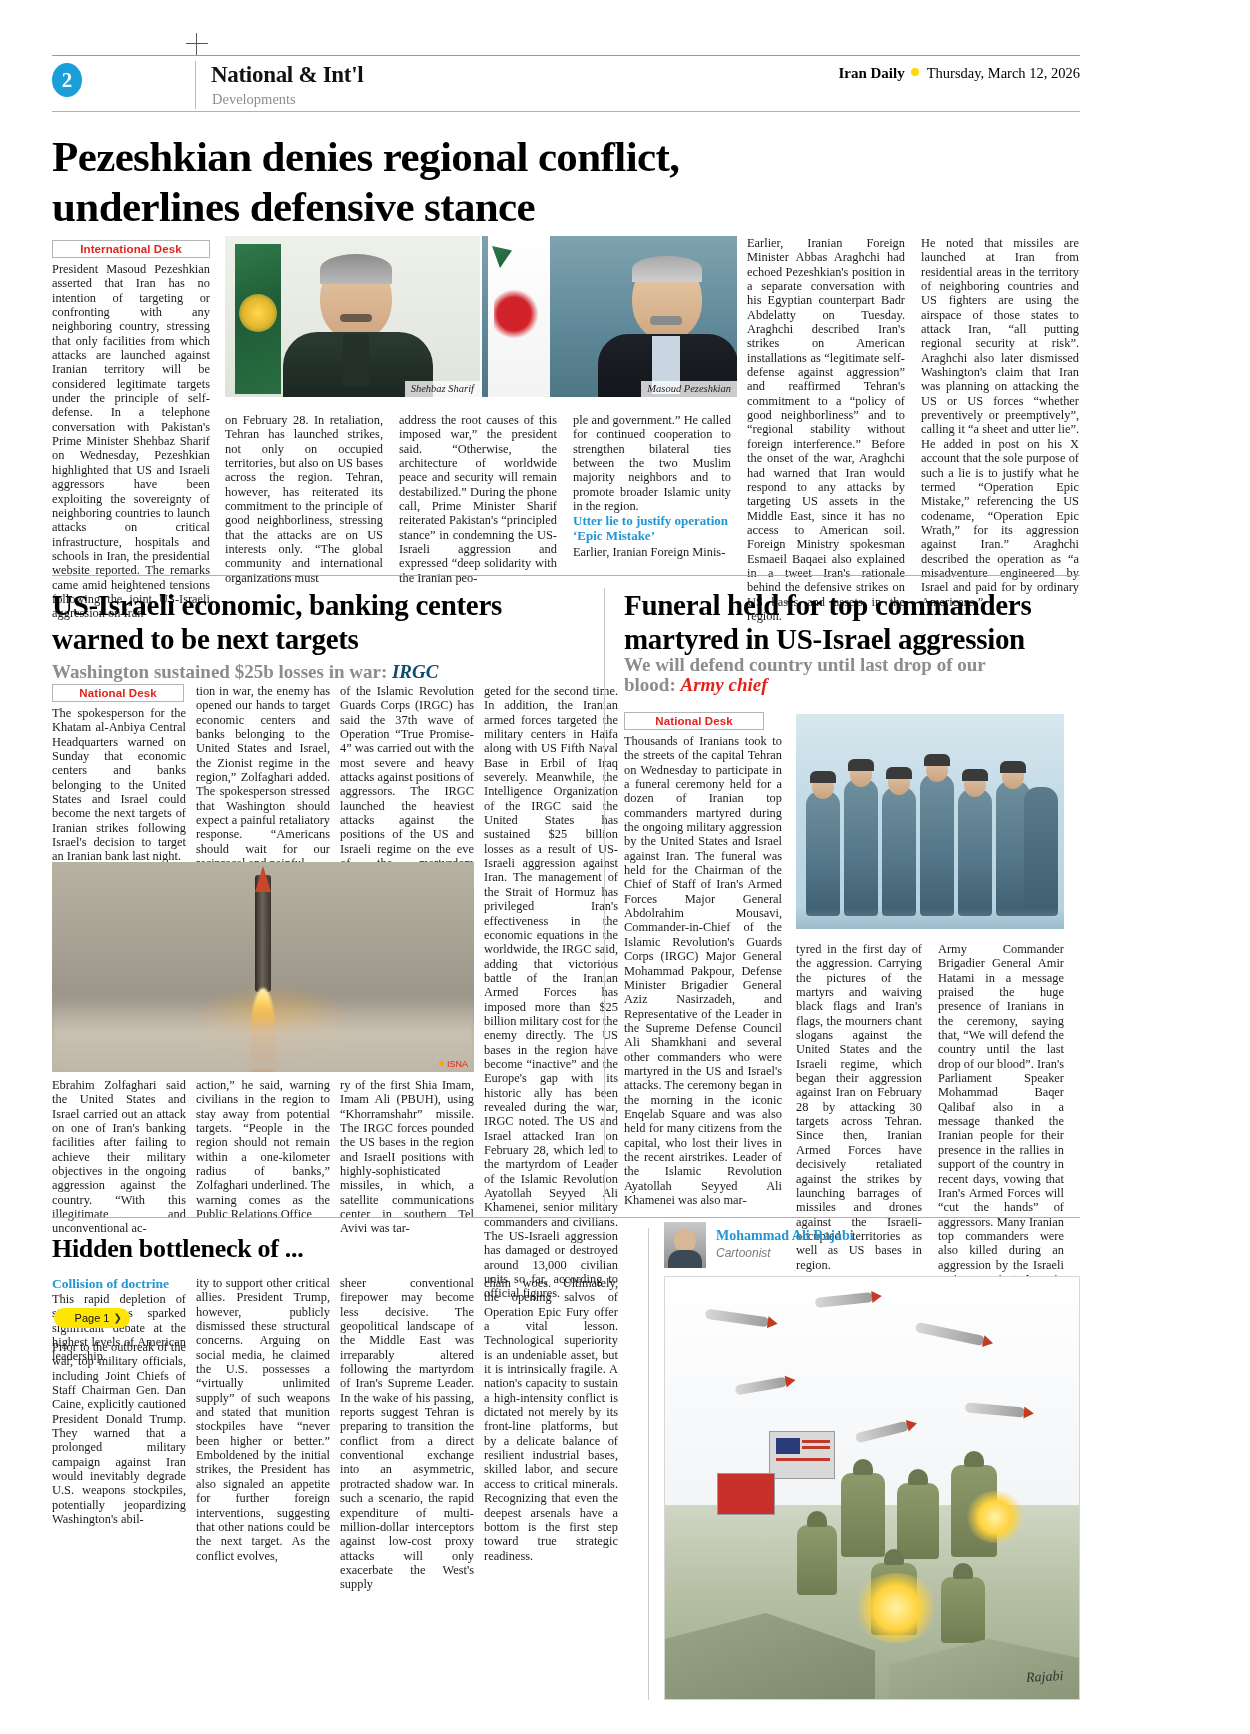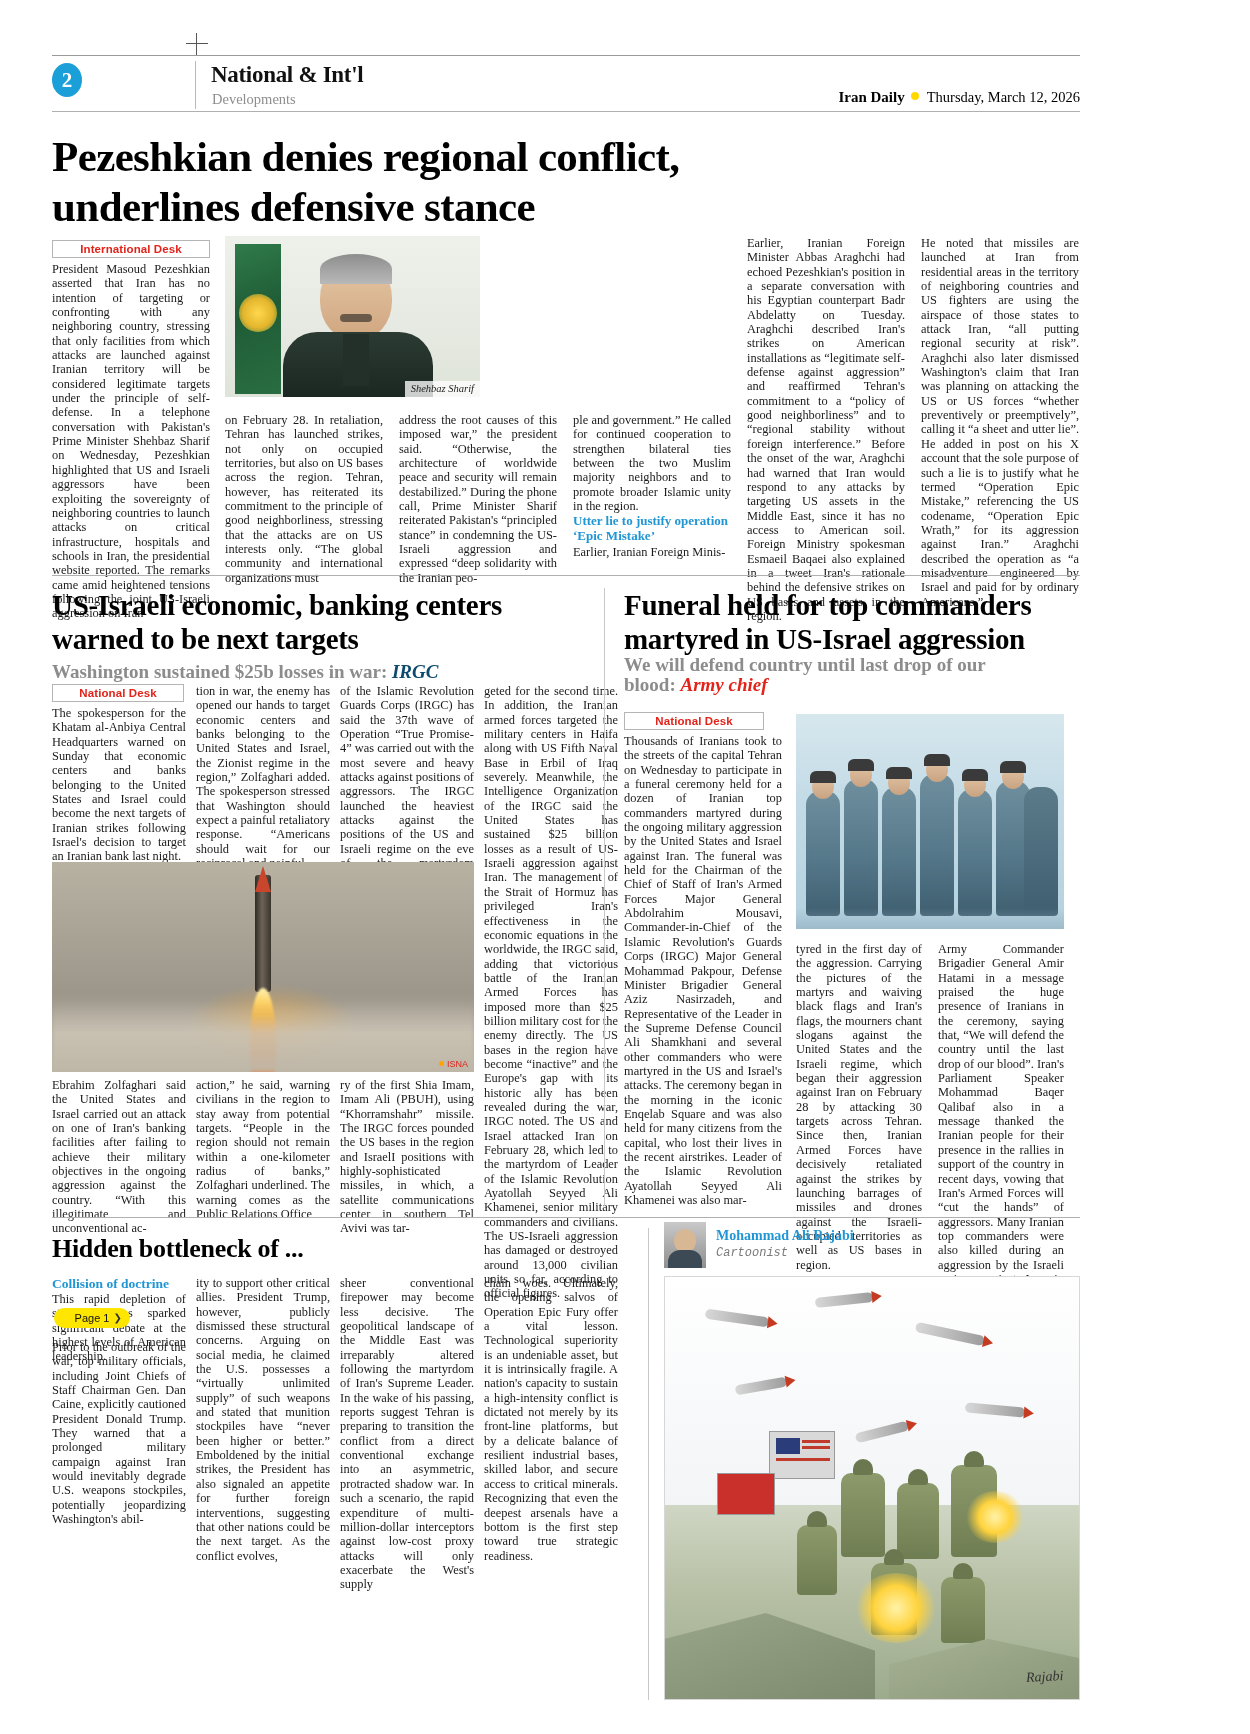--- a/index.html
+++ b/index.html
@@ -34,21 +34,21 @@
     position:absolute; left:159px; top:7px;
     font-family:"Liberation Serif", serif; font-weight:bold;
     font-size:23px; letter-spacing:-0.3px; color:#111;
   }
   .section-sub {
     position:absolute; left:160px; top:36px;
     font-family:"Liberation Serif", serif; font-size:14.5px; color:#8e8e8e;
   }
   .masthead-right {
     position:absolute; right:0px; top:10px; text-align:right;
-    font-size:14.5px; white-space:nowrap;margin-top:24px;
+    font-size:14.5px; white-space:nowrap;
   }
   .masthead-right .brand { font-weight:bold; font-size:15px; }
   .dot-yellow {
     display:inline-block; width:8px; height:8px; border-radius:50%;
     background:#ffd900; margin:0 4px 0 3px; vertical-align:2px;
   }
 
   
   .hrule { position:absolute; background:#b0b0b0; height:1px; }
   .vrule { position:absolute; background:#c9c9c9; width:1px; }
@@ -242,21 +242,21 @@
   }
   .cartoonist-avatar:after {
     content:""; position:absolute; left:50%; bottom:0; margin-left:-17px;
     width:34px; height:18px; border-radius:12px 12px 0 0; background:#3b4a55;
   }
   .cartoonist-name {
     position:absolute; font-family:"Liberation Serif",serif; font-weight:bold;
     font-size:14px; color:#2196d4;
   }
   .cartoonist-role {
-    position:absolute; font-family:Liberation Mono, monospace; font-style:italic;
+    position:absolute; font-family:Liberation Sans, sans-serif; font-style:italic;
     font-size:12px; color:#7a7a7a;
   }
 </style>
 </head>
 <body>
 
 <div class="page">
 
   <div class="crop-mark"></div>
 
@@ -283,20 +283,31 @@
     <div style="position:absolute;left:10px;top:8px;width:46px;height:150px;background:linear-gradient(160deg,#2f7a4a,#1f5c36 45%,#2a6d42);"></div>
     <div style="position:absolute;left:14px;top:58px;width:38px;height:38px;border-radius:50%;background:radial-gradient(circle,#ffd84d 0%,#e3b52c 55%,#2f7a4a 100%);"></div>
     <div style="position:absolute;left:95px;top:20px;width:72px;height:84px;border-radius:50% 50% 46% 46%;background:linear-gradient(180deg,#e7c9a7,#cfa57f);"></div>
     <div style="position:absolute;left:95px;top:18px;width:72px;height:30px;border-radius:50% 50% 0 0;background:linear-gradient(180deg,#8d8d8d,#b9b9b9);"></div>
     <div style="position:absolute;left:115px;top:78px;width:32px;height:8px;border-radius:4px;background:#6b5a4a;"></div>
     <div style="position:absolute;left:58px;top:96px;width:150px;height:68px;background:linear-gradient(180deg,#2b3b33,#1b2621);border-radius:34px 34px 0 0;"></div>
     <div style="position:absolute;left:118px;top:98px;width:26px;height:52px;background:#223029;"></div>
     <div class="cap-bar" style="right:0;">Shehbaz Sharif</div>
   </div>
 
+  <div class="photo portraitB" style="left:482px; top:236px; width:255px; height:161px;">
+    <div style="position:absolute;left:6px;top:0px;width:62px;height:161px;background:linear-gradient(180deg,#ffffff,#f3f3f3);"></div>
+    <div style="position:absolute;left:12px;top:52px;width:50px;height:52px;background:radial-gradient(circle at 40% 50%,#d2232a 0%,#d2232a 42%,rgba(210,35,42,0) 62%);"></div>
+    <div style="position:absolute;left:10px;top:10px;width:20px;height:22px;background:linear-gradient(135deg,#2f7a4a,#1f5c36);clip-path:polygon(0 0,100% 20%,40% 100%);"></div>
+    <div style="position:absolute;left:150px;top:22px;width:70px;height:82px;border-radius:50% 50% 46% 46%;background:linear-gradient(180deg,#e8cbab,#cfa780);"></div>
+    <div style="position:absolute;left:150px;top:20px;width:70px;height:26px;border-radius:50% 50% 0 0;background:linear-gradient(180deg,#a9a9a9,#cfcfcf);"></div>
+    <div style="position:absolute;left:168px;top:80px;width:32px;height:9px;border-radius:4px;background:#8a8a8a;"></div>
+    <div style="position:absolute;left:116px;top:98px;width:140px;height:68px;background:linear-gradient(180deg,#1d2128,#121519);border-radius:30px 30px 0 0;"></div>
+    <div style="position:absolute;left:170px;top:100px;width:28px;height:58px;background:#c9d6e2;"></div>
+    <div class="cap-bar" style="right:0;">Masoud Pezeshkian</div>
+  </div>
 
   <div class="col" style="left:52px; top:262px; width:158px; height:300px;">President Masoud Pezeshkian asserted that Iran has no intention of targeting or confronting with any neighboring country, stressing that only facilities from which attacks are launched against Iranian territory will be considered legitimate targets under the principle of self-defense. In a telephone conversation with Pakistan's Prime Minister Shehbaz Sharif on Wednesday, Pezeshkian highlighted that US and Israeli aggressors have been exploiting the sovereignty of neighboring countries to launch attacks on critical infrastructure, hospitals and schools in Iran, the presidential website reported. The remarks came amid heightened tensions following the joint US-Israeli aggression on Iran</div>
   <div class="col" style="left:225px; top:413px; width:158px; height:150px;">on February 28. In retaliation, Tehran has launched strikes, not only on occupied territories, but also on US bases across the region. Tehran, however, has reiterated its commitment to the principle of good neighborliness, stressing that the attacks are on US interests only. “The global community and international organizations must</div>
   <div class="col" style="left:399px; top:413px; width:158px; height:150px;">address the root causes of this imposed war,” the president said. “Otherwise, the architecture of worldwide peace and security will remain destabilized.” During the phone call, Prime Minister Sharif reiterated Pakistan's “principled stance” in condemning the US-Israeli aggression and expressed “deep solidarity with the Iranian peo-</div>
 
   <div class="col" style="left:573px; top:413px; width:158px; height:108px;">ple and government.” He called for continued cooperation to strengthen bilateral ties between the two Muslim majority neighbors and to promote broader Islamic unity in the region.</div>
   <div class="subhead-blue" style="position:absolute; left:573px; top:514px; width:158px;">Utter lie to justify operation ‘Epic Mistake’</div>
   <div class="col" style="left:573px; top:545px; width:158px; height:20px;">Earlier, Iranian Foreign Minis-</div>
 
   <div class="col" style="left:747px; top:236px; width:158px; height:330px;">Earlier, Iranian Foreign Minister Abbas Araghchi had echoed Pezeshkian's position in a separate conversation with his Egyptian counterpart Badr Abdelatty on Tuesday. Araghchi described Iran's strikes on American installations as “legitimate self-defense against aggression” and reaffirmed Tehran's commitment to a “policy of good neighborliness” and to “regional stability without foreign interference.” Before the onset of the war, Araghchi had warned that Iran would respond to any attacks by targeting US assets in the Middle East, since it has no access to American soil. Foreign Ministry spokesman Esmaeil Baqaei also explained in a tweet Iran's rationale behind the defensive strikes on US bases and assets in the region.</div>

